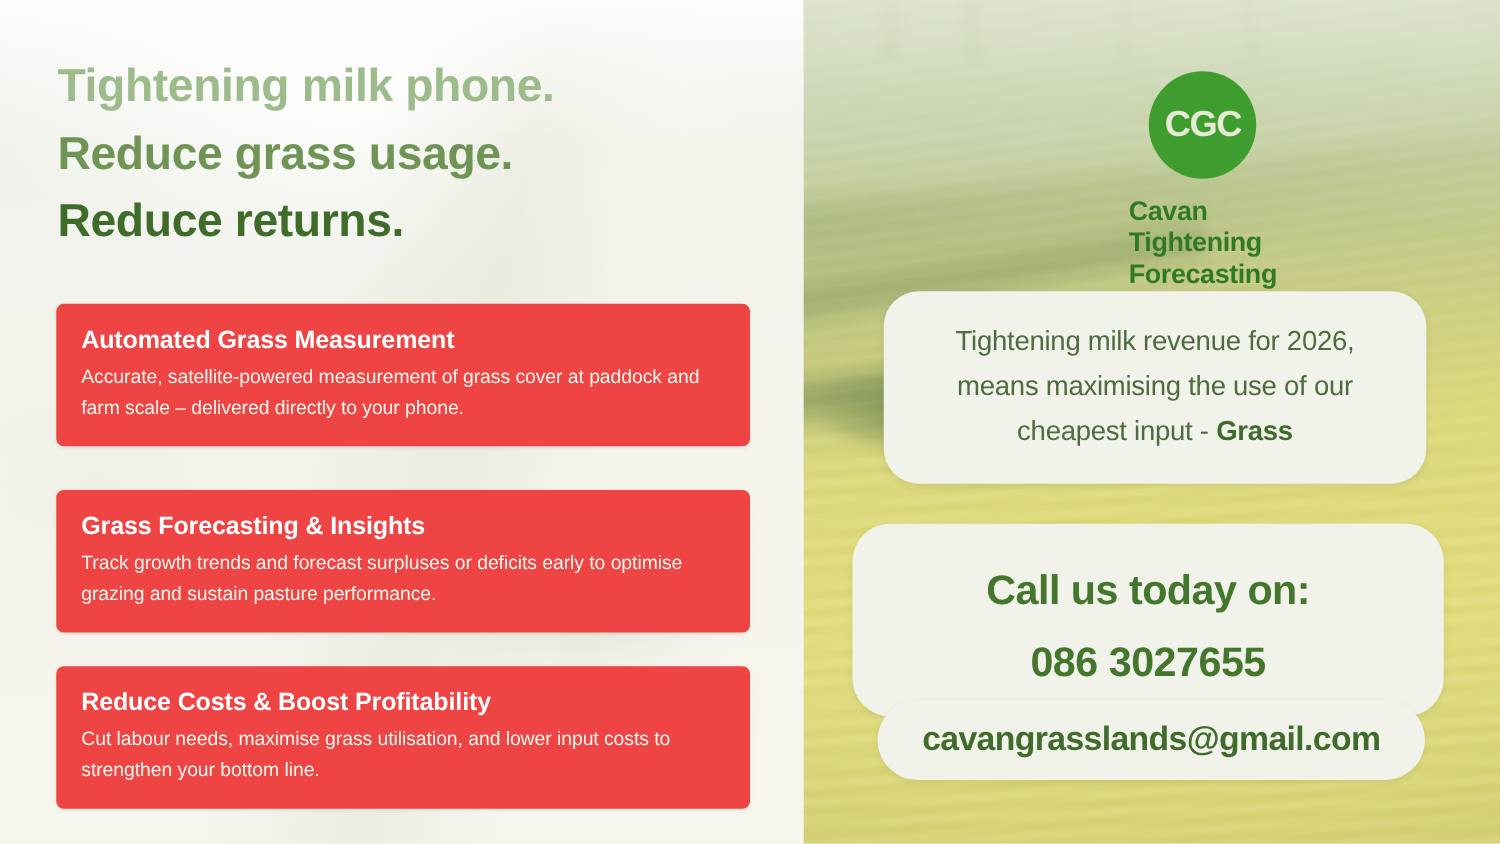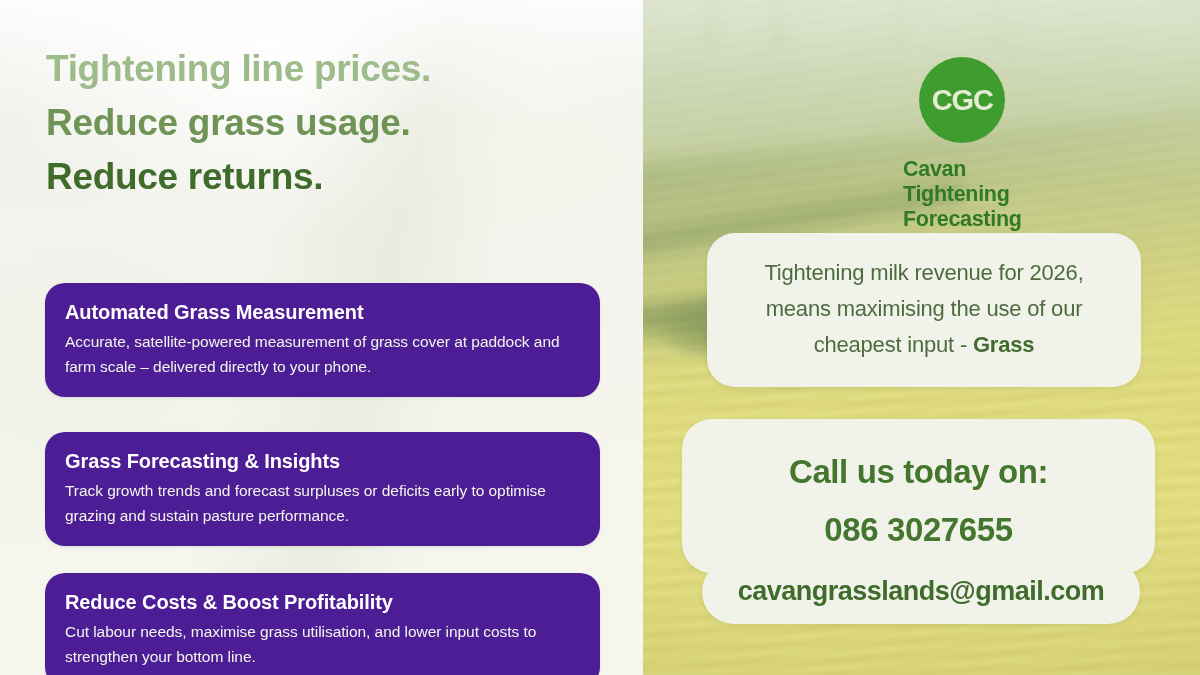--- a/index.html
+++ b/index.html
@@ -188,25 +188,24 @@
   .hl-1 { color: #9dbb8b; }
   .hl-2 { color: #6f9456; }
   .hl-3 { color: #3f6b2b; }
 
   
   .feature-card {
     position: absolute;
     left: 45px;
     width: 555px;
     box-sizing: border-box;
-    background: #4c1d95;
-    border-radius: 20px;
+    background: #ef4444;
+    border-radius: 6px;
     padding: 16px 20px 18px 20px;
     box-shadow: 0 1px 3px rgba(60,80,40,0.12);
-    margin-top: 40px;
   }
   .feature-title {
     color: #ffffff;
     font-size: 20px;
     font-weight: bold;
     line-height: 26px;
     margin-bottom: 4px;
     letter-spacing: -0.1px;
   }
   .feature-desc {
@@ -344,21 +343,21 @@
     <div class="photo-tree"></div>
     <div class="photo-tree2"></div>
     <div class="photo-streaks"></div>
     <div class="photo-streaks2"></div>
     <div class="photo-stalks"></div>
     <div class="photo-topveil"></div>
     <div class="photo-vignette"></div>
   </div>
 
   <div class="headline">
-    <div class="headline-line hl-1">Tightening line prices.</div>
+    <div class="headline-line hl-1">Tightening milk phone.</div>
     <div class="headline-line hl-2">Reduce grass usage.</div>
     <div class="headline-line hl-3">Reduce returns.</div>
   </div>
 
   <div class="feature-card" id="feature-card-0">
     <div class="feature-title">Automated Grass Measurement</div>
     <div class="feature-desc">Accurate, satellite-powered measurement of grass cover at paddock and farm scale – delivered directly to your phone.</div>
   </div>
   <div class="feature-card" id="feature-card-1">
     <div class="feature-title">Grass Forecasting &amp; Insights</div>

